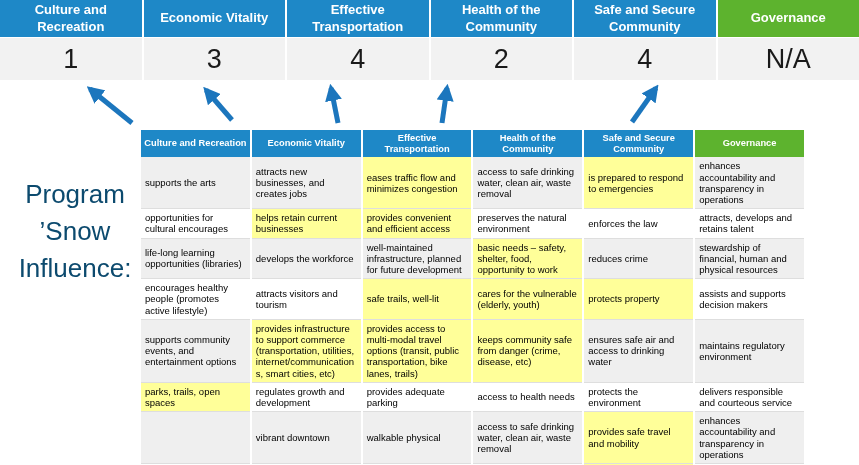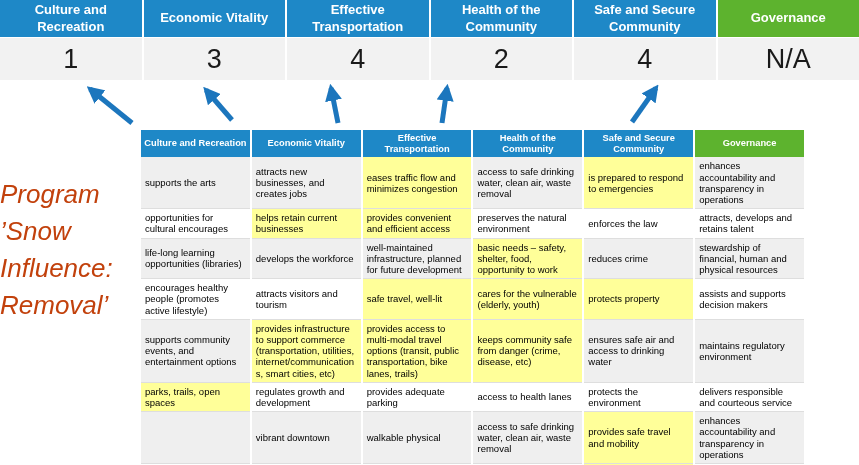--- a/index.html
+++ b/index.html
@@ -22,22 +22,22 @@
     flex:1 1 0;height:42px;background:var(--score-bg,#f2f2f2);
     display:flex;align-items:center;justify-content:center;
     font-size:27px;color:#1a1a1a;
   }
   
   .arrows-svg{position:absolute;top:78px;left:0;}
   .arrow-line{stroke:var(--arrow-blue,#1c76bd);stroke-width:5;fill:none;}
   .arrow-head{fill:var(--arrow-blue,#1c76bd);}
   
   .program-label{
-    position:absolute;top:176px;left:0;width:150px;
-    font-size:26px;line-height:37px;color:#c2410c;font-style:italic;
+    position:absolute;top:176px;left:0;width:150px;text-align:center;
+    font-size:26px;line-height:37px;color:#0c4a6e;
   }
   
   .matrix{
     position:absolute;top:130px;left:139px;width:667px;
     border-collapse:separate;border-spacing:2px 0;table-layout:fixed;
   }
   .matrix th{
     background:var(--header-blue,#1e88c7);color:#fff;font-weight:bold;
     font-size:9.3px;line-height:1.15;padding:3px 2px;height:20px;
     text-align:center;vertical-align:middle;
@@ -84,21 +84,20 @@
   <line class="arrow-line" x1="232" y1="42" x2="206" y2="12" marker-end="url(#ah)"></line>
   <line class="arrow-line" x1="338" y1="45" x2="331" y2="10" marker-end="url(#ah)"></line>
   <line class="arrow-line" x1="442" y1="45" x2="447" y2="10" marker-end="url(#ah)"></line>
   <line class="arrow-line" x1="632" y1="44" x2="656" y2="10" marker-end="url(#ah)"></line>
 </svg>
 
 <div class="program-label">
   <div>Program</div>
   <div>’Snow</div>
   <div>Influence:</div>
-  <div>Removal’</div>
 </div>
 
 <table class="matrix">
   <thead>
       <tr>
         <th>Culture and Recreation</th>
         <th>Economic Vitality</th>
         <th>Effective Transportation</th>
         <th>Health of the Community</th>
         <th>Safe and Secure Community</th>
@@ -126,38 +125,38 @@
         <td>life-long learning opportunities (libraries)</td>
         <td>develops the workforce</td>
         <td>well-maintained infrastructure, planned for future development</td>
         <td class="hl">basic needs – safety, shelter, food, opportunity to work</td>
         <td>reduces crime</td>
         <td>stewardship of financial, human and physical resources</td>
       </tr>
       <tr class="plain">
         <td>encourages healthy people (promotes active lifestyle)</td>
         <td>attracts visitors and tourism</td>
-        <td class="hl">safe travel, well-lit</td>
+        <td class="hl">safe trails, well-lit</td>
         <td class="hl">cares for the vulnerable (elderly, youth)</td>
         <td class="hl">protects property</td>
         <td>assists and supports decision makers</td>
       </tr>
       <tr class="shade">
         <td>supports community events, and entertainment options</td>
         <td class="hl">provides infrastructure to support commerce (transportation, utilities, internet/communications, smart cities, etc)</td>
         <td class="hl">provides access to multi-modal travel options (transit, public transportation, bike lanes, trails)</td>
         <td class="hl">keeps community safe from danger (crime, disease, etc)</td>
         <td>ensures safe air and access to drinking water</td>
         <td>maintains regulatory environment</td>
       </tr>
       <tr class="plain">
         <td class="hl">parks, trails, open spaces</td>
         <td>regulates growth and development</td>
         <td>provides adequate parking</td>
-        <td>access to health lanes</td>
+        <td>access to health needs</td>
         <td>protects the environment</td>
         <td>delivers responsible and courteous service</td>
       </tr>
       <tr class="shade">
         <td></td>
         <td>vibrant downtown</td>
         <td>walkable physical</td>
         <td>access to safe drinking water, clean air, waste removal</td>
         <td class="hl">provides safe travel and mobility</td>
         <td>enhances accountability and transparency in operations</td>

